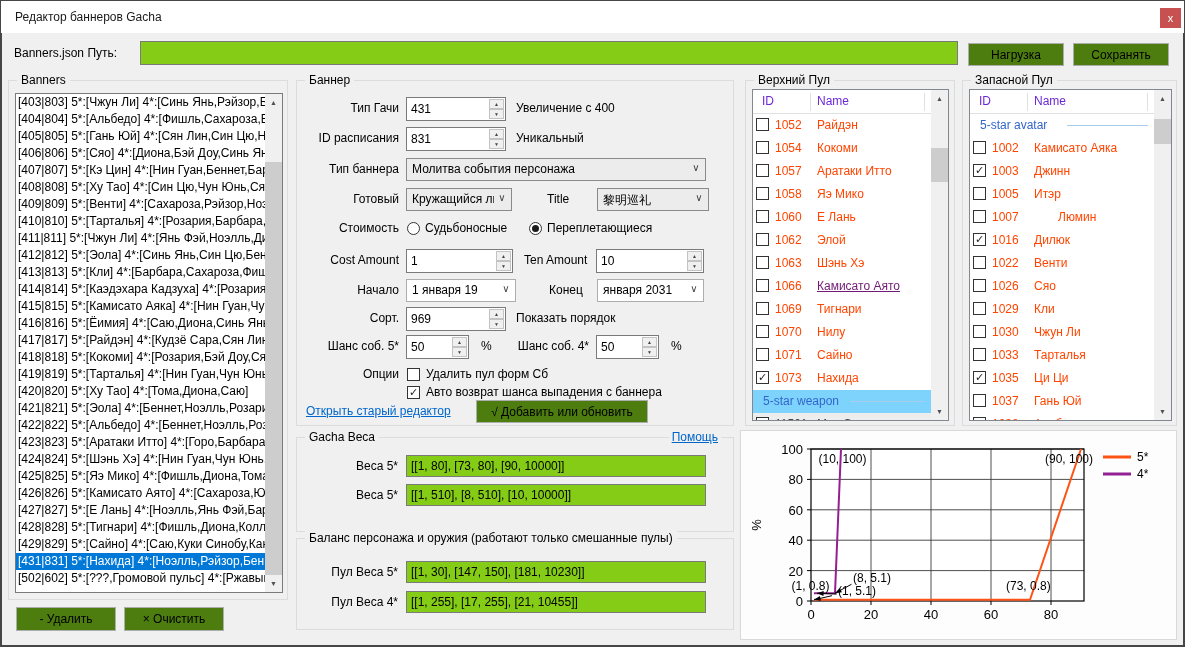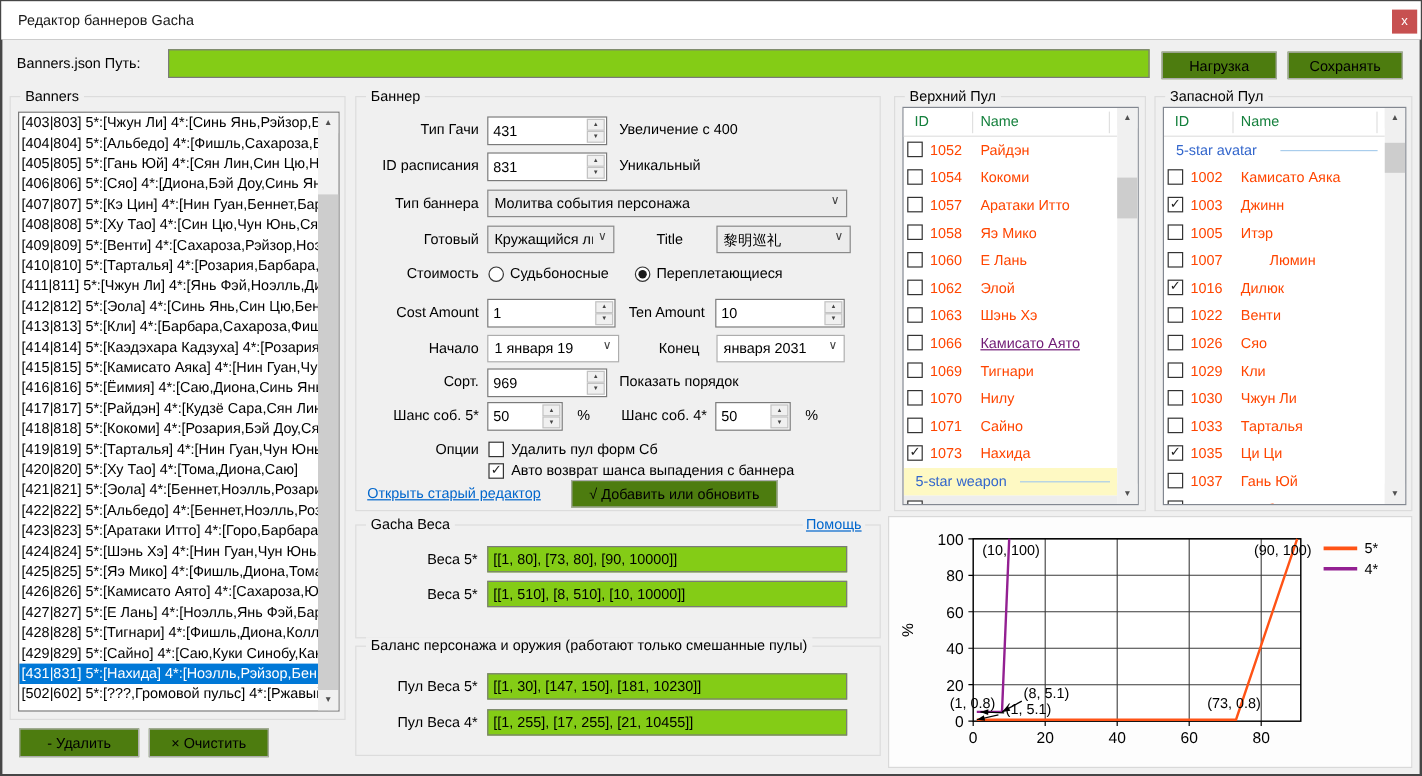--- a/index.html
+++ b/index.html
@@ -39,30 +39,30 @@
   .combo .cval{position:absolute;left:5px;top:3px;right:17px;font-size:12px;color:#000;white-space:nowrap;overflow:hidden;}
   .combo .carr{position:absolute;right:2px;top:3px;width:14px;font-size:10px;color:#444;text-align:center;}
   
   .radio{position:absolute;width:13px;height:13px;border:1px solid #333;border-radius:50%;background:#fff;box-sizing:border-box;}
   .radio.on::after{content:"";position:absolute;left:2px;top:2px;width:7px;height:7px;border-radius:50%;background:#1a1a1a;}
   .cbx{position:absolute;width:13px;height:13px;border:1px solid #333;background:#fff;box-sizing:border-box;font-size:11px;line-height:11px;text-align:center;color:#222;}
   .link{font-size:12px;color:#0066cc;text-decoration:underline;white-space:nowrap;cursor:pointer;}
   
   .pool-table{position:absolute;background:#fff;border:1px solid #828790;box-sizing:border-box;overflow:hidden;}
   .pool-header{position:absolute;left:0;top:0;right:17px;height:24px;background:#fff;border-bottom:1px solid #e0e0e0;box-sizing:border-box;}
-  .ph{position:absolute;top:4px;font-size:12px;color:#15803d;}
+  .ph{position:absolute;top:4px;font-size:12px;color:#6d28d9;}
   .ph-div{position:absolute;top:3px;height:18px;width:1px;background:#e0e0e0;}
   .pool-rows{position:absolute;left:0;top:24px;right:17px;bottom:0;overflow:hidden;}
   .pool-row{position:relative;height:23px;}
   .pool-row.dim{background:#ededed;}
   .pool-row .pcb{position:absolute;left:3px;top:4px;}
   .pool-row .pid{position:absolute;left:22px;top:4px;font-size:12px;}
   .pool-row .pname{position:absolute;left:64px;top:4px;font-size:12px;white-space:nowrap;}
   .pool-sep{position:relative;height:23px;}
-  .pool-sep.hl{background:#fef9c3;}
+  .pool-sep.hl{background:#7dd3fc;}
   .pool-sep .sep-text{position:absolute;left:10px;top:4px;font-size:12px;color:#3366cc;white-space:nowrap;}
   .pool-sep .sep-line{position:absolute;top:11px;height:1px;background:#a9cdec;right:6px;}
   
   .chart-panel{position:absolute;background:#fdfdfd;border:1px solid #d9d9d9;box-sizing:border-box;}
   svg text{font-family:"Liberation Sans","DejaVu Sans",sans-serif;}
   .tick{font-size:13px;fill:#000;}
   .ann{font-size:12px;fill:#000;}
   .leg{font-size:12px;fill:#000;}
 </style>
 </head>

